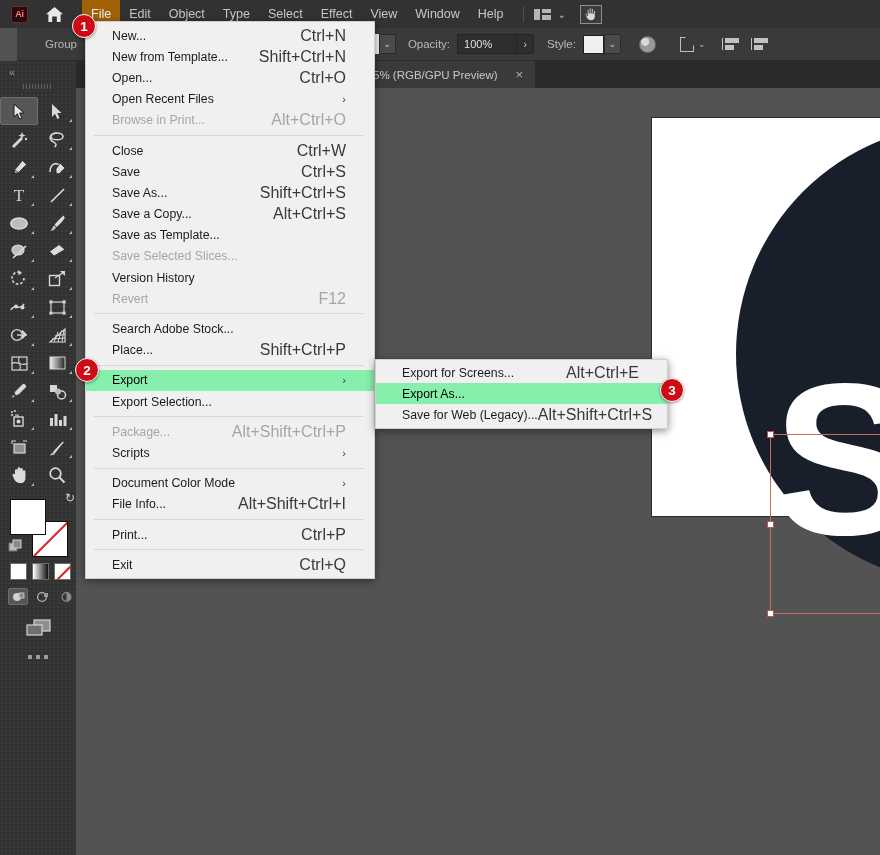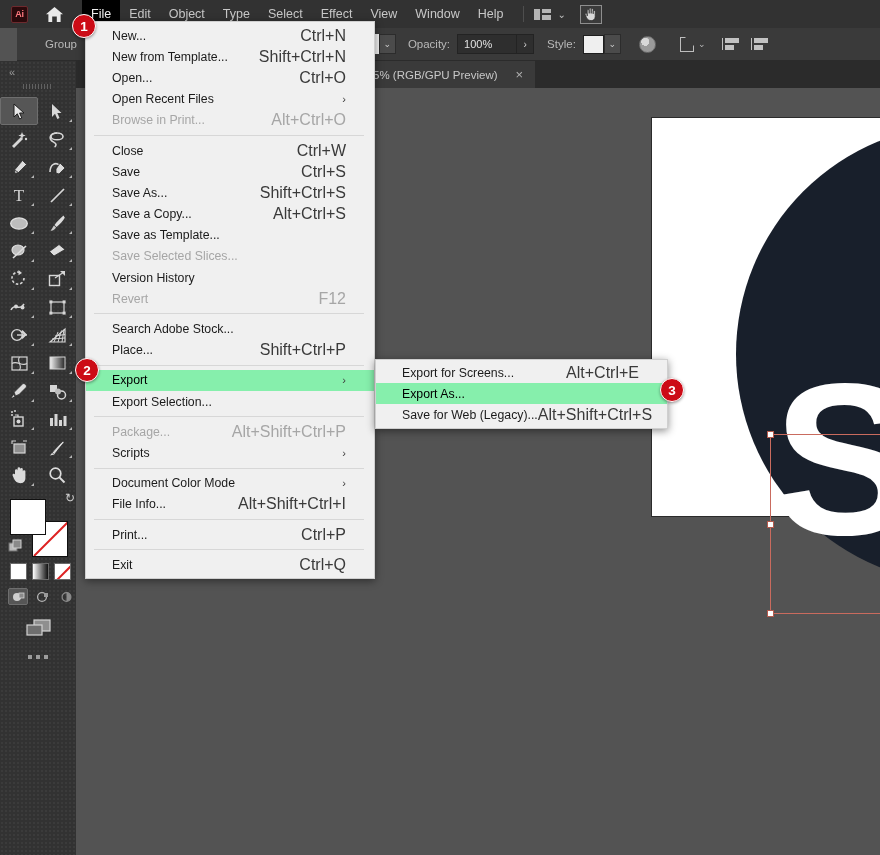--- a/index.html
+++ b/index.html
@@ -22,21 +22,21 @@
     color:#ff7a7f;font-size:9px;font-weight:bold;
     display:flex;align-items:center;justify-content:center;letter-spacing:-.3px;
   }
   .home-icon{ margin-left:16px; width:20px; height:20px; display:flex;align-items:center;justify-content:center;}
   .home-icon svg{display:block}
   #menu-items{ display:flex; align-items:center; margin-left:18px; height:28px;}
   .menu-item{
     color:#c8c8c8; font-size:12.5px; padding:0 9px; height:28px;
     display:flex;align-items:center; white-space:nowrap; cursor:default;
   }
-  .menu-item.active{ background:#000000; color:#f0f0f0; }
+  .menu-item.active{ background:#a16207; color:#f0f0f0; }
   .mb-sep{ width:1px;height:16px;background:#4e4e4e;margin:0 10px;}
   .mb-ico{ display:flex;align-items:center;justify-content:center;height:28px;}
   .arrange-ico{ display:flex; gap:2px; align-items:center;}
   .arr-a{width:6px;height:11px;background:#b4b4b4;}
   .arr-b{display:flex;flex-direction:column;gap:2px;}
   .arr-b i{display:block;width:9px;height:4.5px;background:#b4b4b4;}
   .chev{ color:#c0c0c0; font-size:10px; margin-left:7px;}
   .hand-box{
     margin-left:14px;width:22px;height:19px;border:1px solid #8e8e8e;
     display:flex;align-items:center;justify-content:center;background:#3b3b3b;

